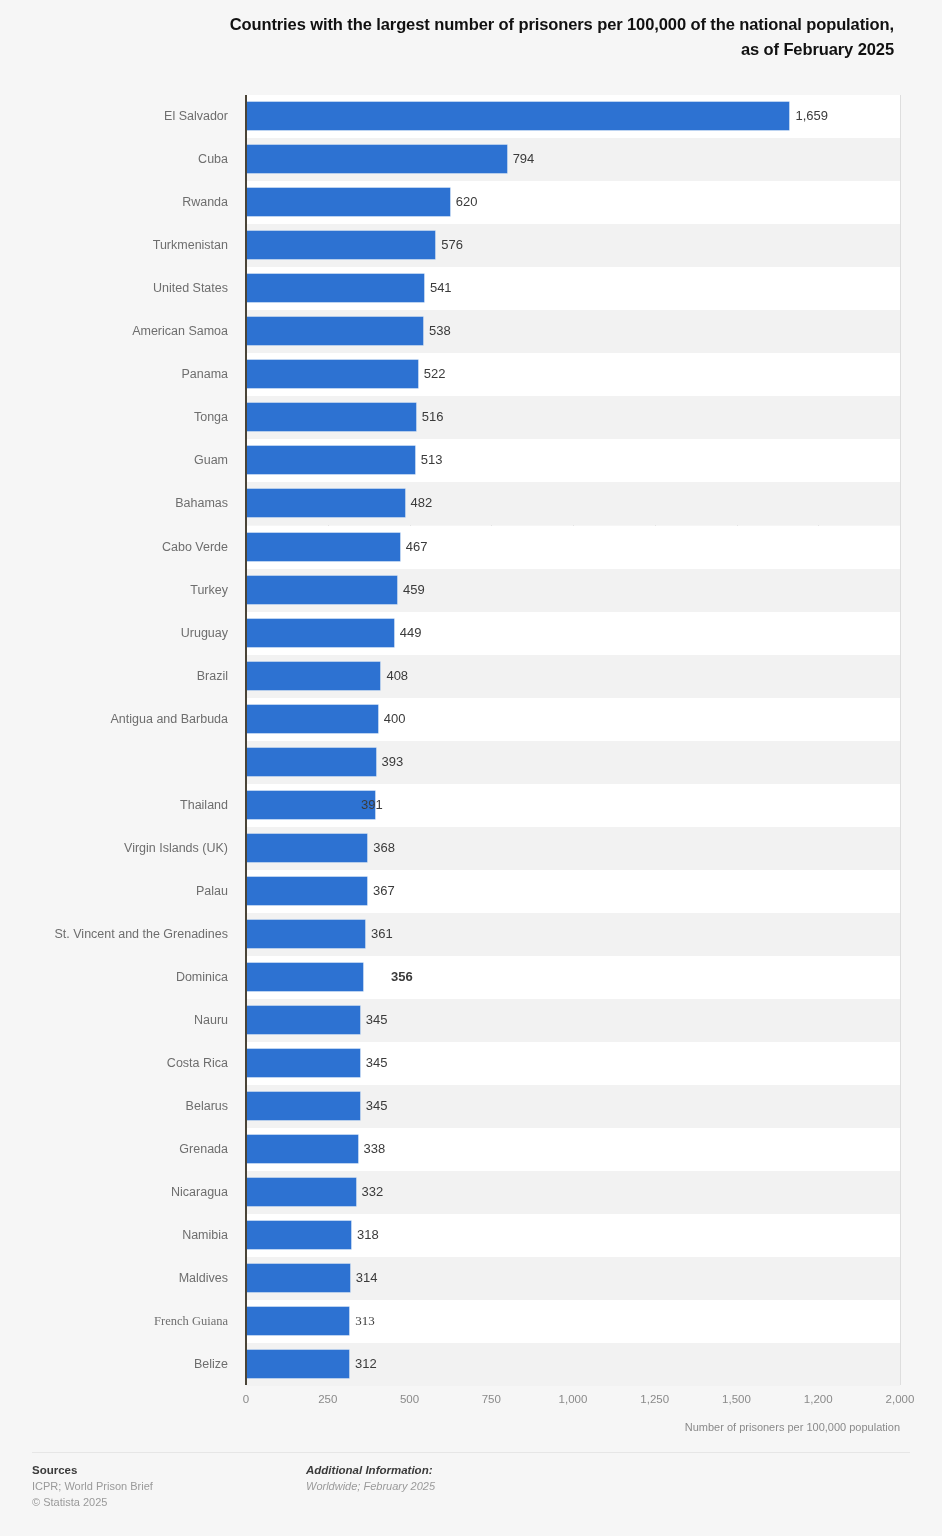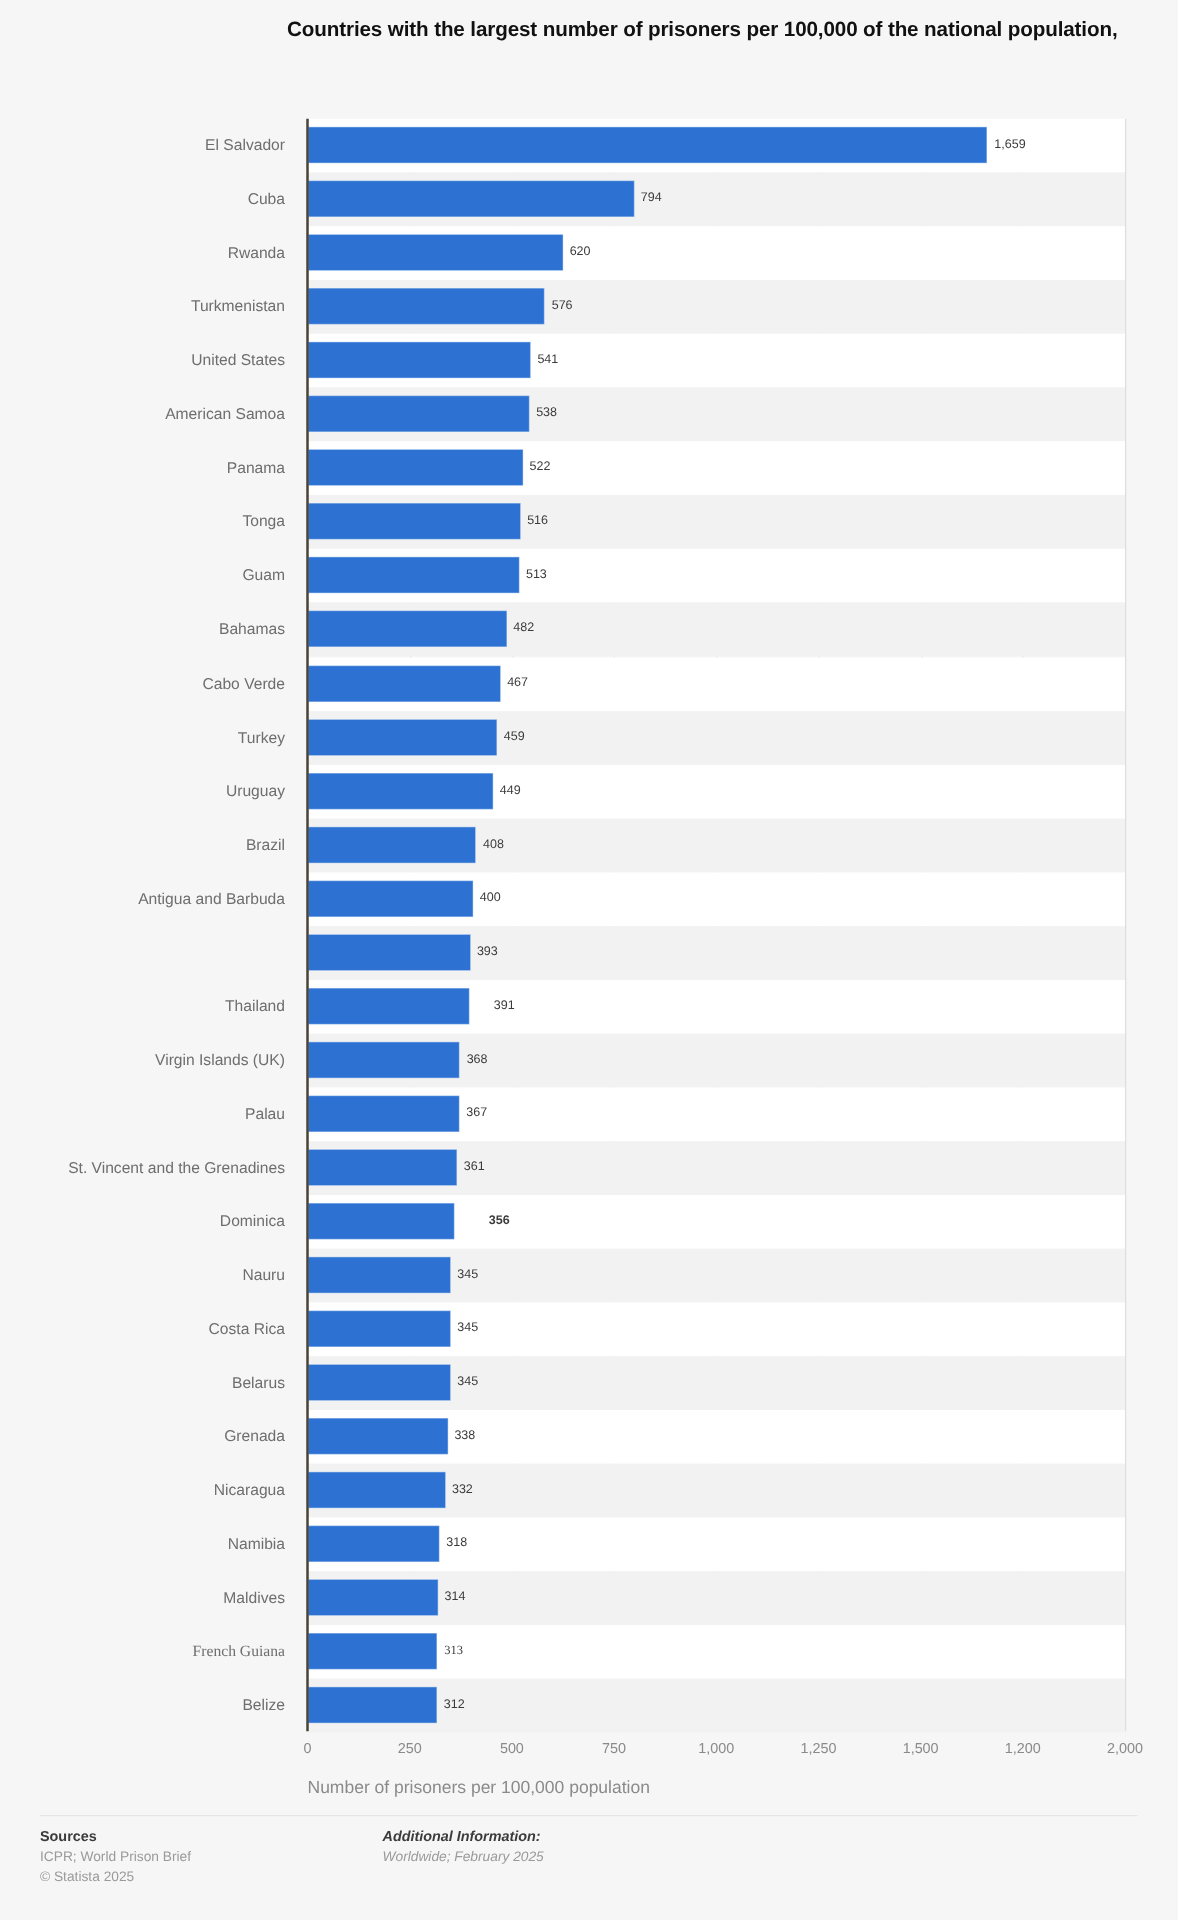--- a/index.html
+++ b/index.html
@@ -84,21 +84,21 @@
     height: 28px;
     background: #2d72d2;
     box-shadow: 0 0 0 0.5px #7aa7e4;
   }
 
   .bar-value {
     position: absolute;
     top: 7px;
     height: 28px;
     line-height: 28px;
-    font-size: 10px;
+    font-size: 13px;
     color: #3b3b3b;
     white-space: nowrap;
   }
 
   
   #gridlines {
     position: absolute;
     left: 0;
     top: 0;
     width: 942px;
@@ -140,22 +140,22 @@
     font-size: 11.5px;
     color: #8a8a8a;
     transform: translateX(-50%);
     white-space: nowrap;
   }
   #x-axis-title {
     position: absolute;
     top: 36px;
     left: 246px;
     width: 654px;
-    text-align: left;
-    font-size: 14px;
+    text-align: right;
+    font-size: 11px;
     color: #8a8a8a;
   }
 
   
   #footer {
     position: absolute;
     left: 0;
     top: 1452px;
     width: 862px;
     height: 84px;
@@ -192,20 +192,21 @@
   }
   .foot-line.italic {
     font-style: italic;
   }
 </style>
 </head>
 <body>
 
 <div id="chart-title">
   <span class="line">Countries with the largest number of prisoners per 100,000 of the national population,</span>
+  <span class="line">as of February 2025</span>
 </div>
 
 <div id="plot-wrapper">
   <div id="gridlines">
       <div class="vline" style="left: 246px;"></div>
       <div class="vline" style="left: 327.75px;"></div>
       <div class="vline" style="left: 409.5px;"></div>
       <div class="vline" style="left: 491.25px;"></div>
       <div class="vline" style="left: 573px;"></div>
       <div class="vline" style="left: 654.75px;"></div>
@@ -306,21 +307,21 @@
       </div>
       <div class="row alt" style="top: 645.75px; position: absolute;">
         <div class="band"></div>
         <div class="bar" style="width: 128.511px;"></div>
         <div class="bar-value" style="left: 381.511px;">393</div>
       </div>
       <div class="row" style="top: 688.8px; position: absolute;">
         <div class="band"></div>
         <div class="cat-label">Thailand</div>
         <div class="bar" style="width: 127.857px;"></div>
-        <div class="bar-value" style="left: 395px;">391</div>
+        <div class="bar-value" style="left: 361px;">391</div>
       </div>
       <div class="row alt" style="top: 731.85px; position: absolute;">
         <div class="band"></div>
         <div class="cat-label">Virgin Islands (UK)</div>
         <div class="bar" style="width: 120.336px;"></div>
         <div class="bar-value" style="left: 373.336px;">368</div>
       </div>
       <div class="row" style="top: 774.9px; position: absolute;">
         <div class="band"></div>
         <div class="cat-label">Palau</div>

